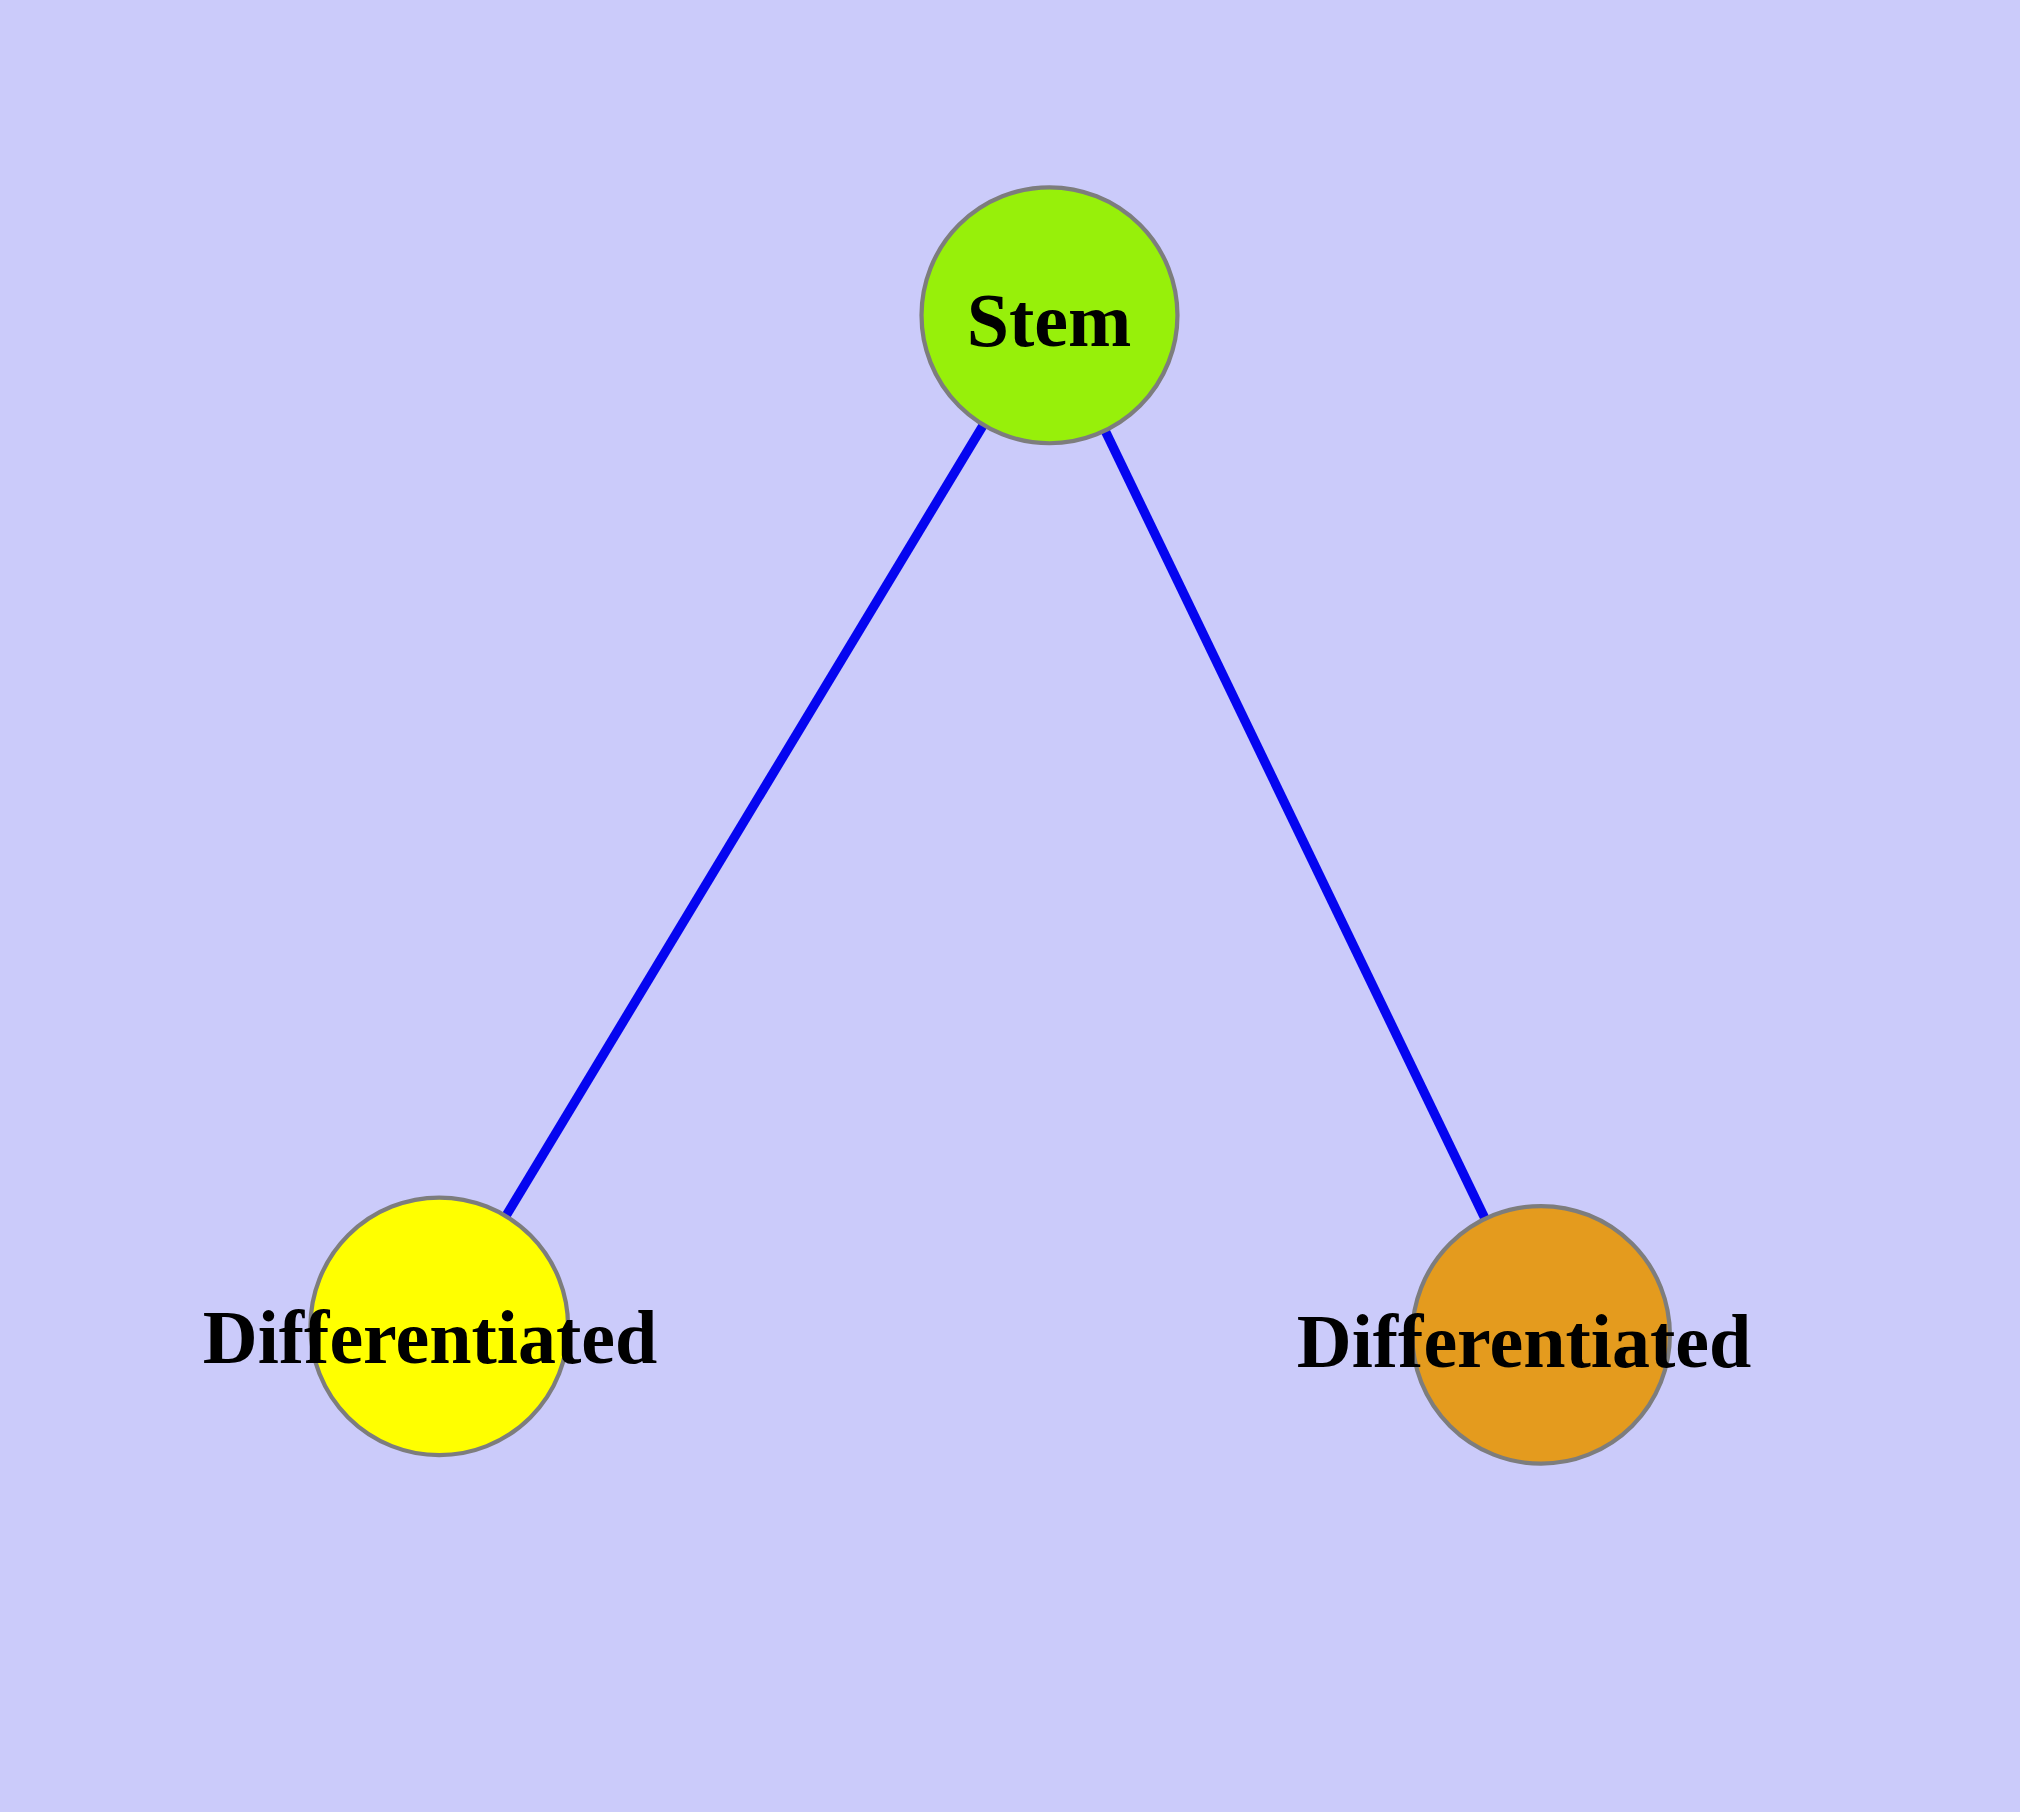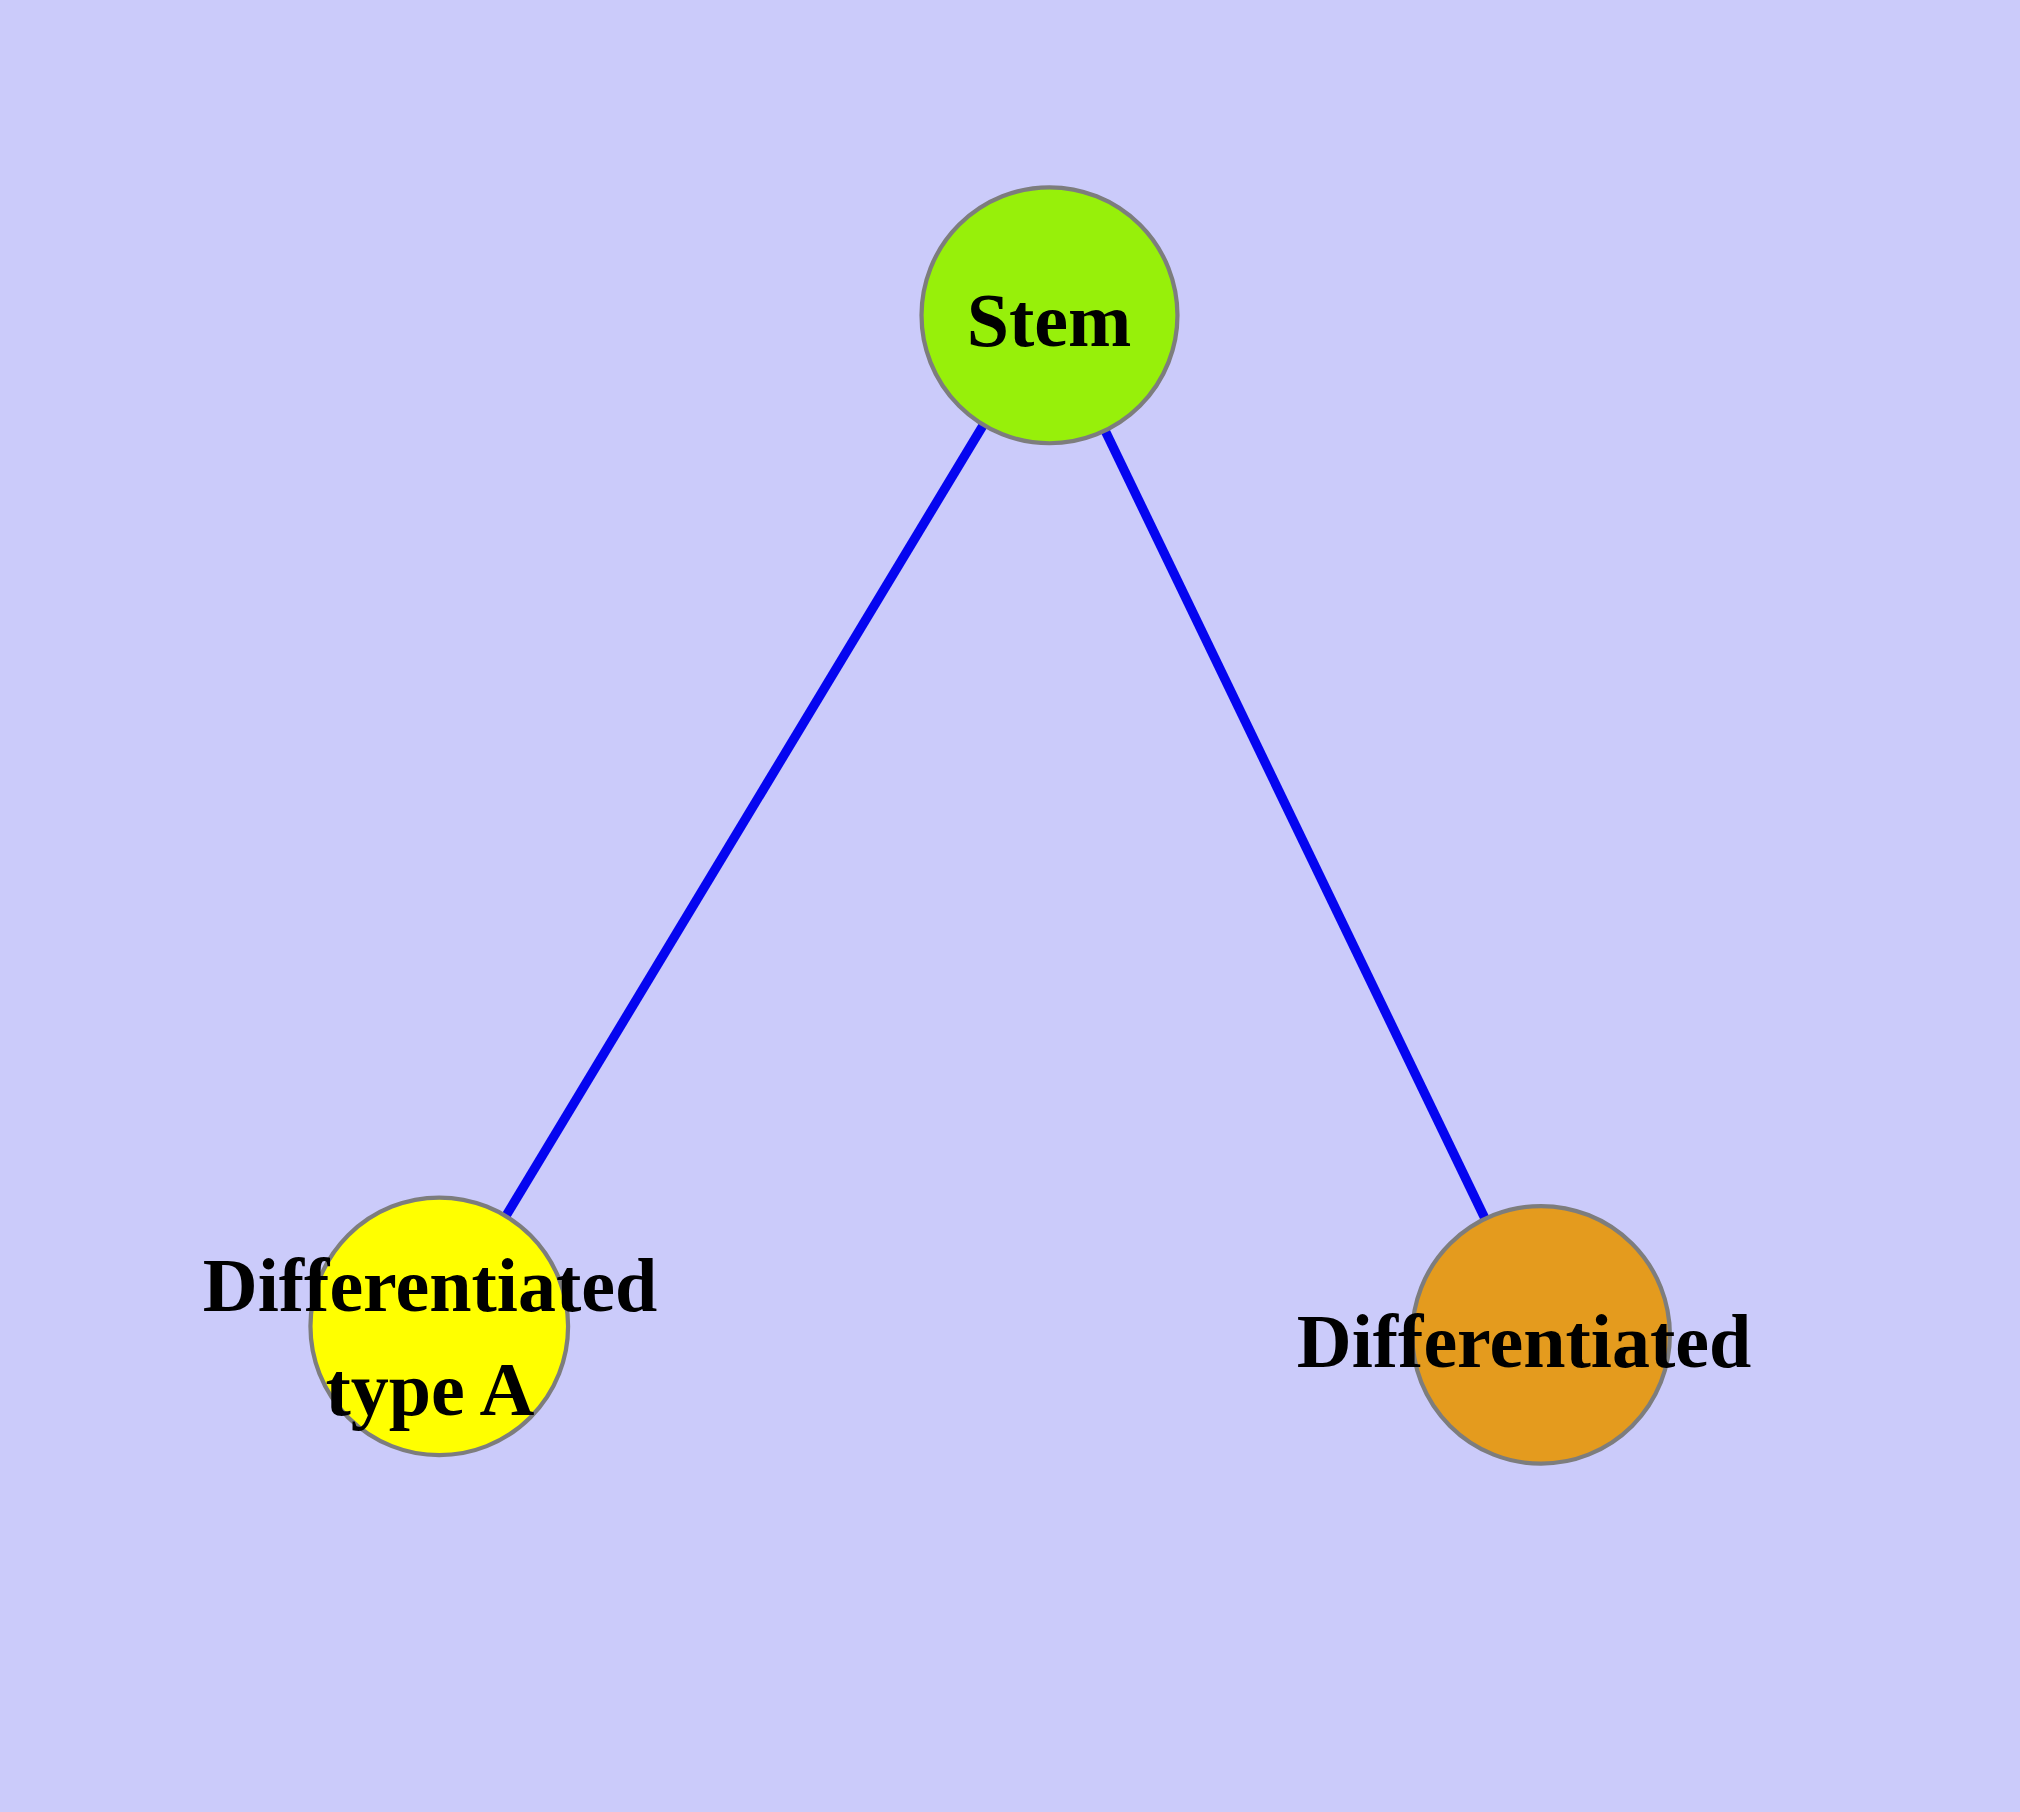--- a/index.html
+++ b/index.html
@@ -52,21 +52,20 @@
 
     <circle class="node-circle" cx="1238" cy="372" r="151" fill="#97F00A" stroke="#7D7D7D"></circle>
     <circle class="node-circle" cx="518" cy="1565" r="152" fill="#FFFF00" stroke="#7D7D7D"></circle>
     <circle class="node-circle" cx="1818" cy="1575" r="152" fill="#E49B1E" stroke="#7D7D7D"></circle>
   </svg>
 
   <div class="node-label" style="left:1049px; top:320px;">Stem</div>
 
   <div class="node-label" style="left:430px; top:1337px;">
     <div>Differentiated</div>
-    <div>type A</div>
   </div>
 
   <div class="node-label" style="left:1524px; top:1341px;">
     <div>Differentiated</div>
   </div>
 
 </div>
 
 
 </body></html>

